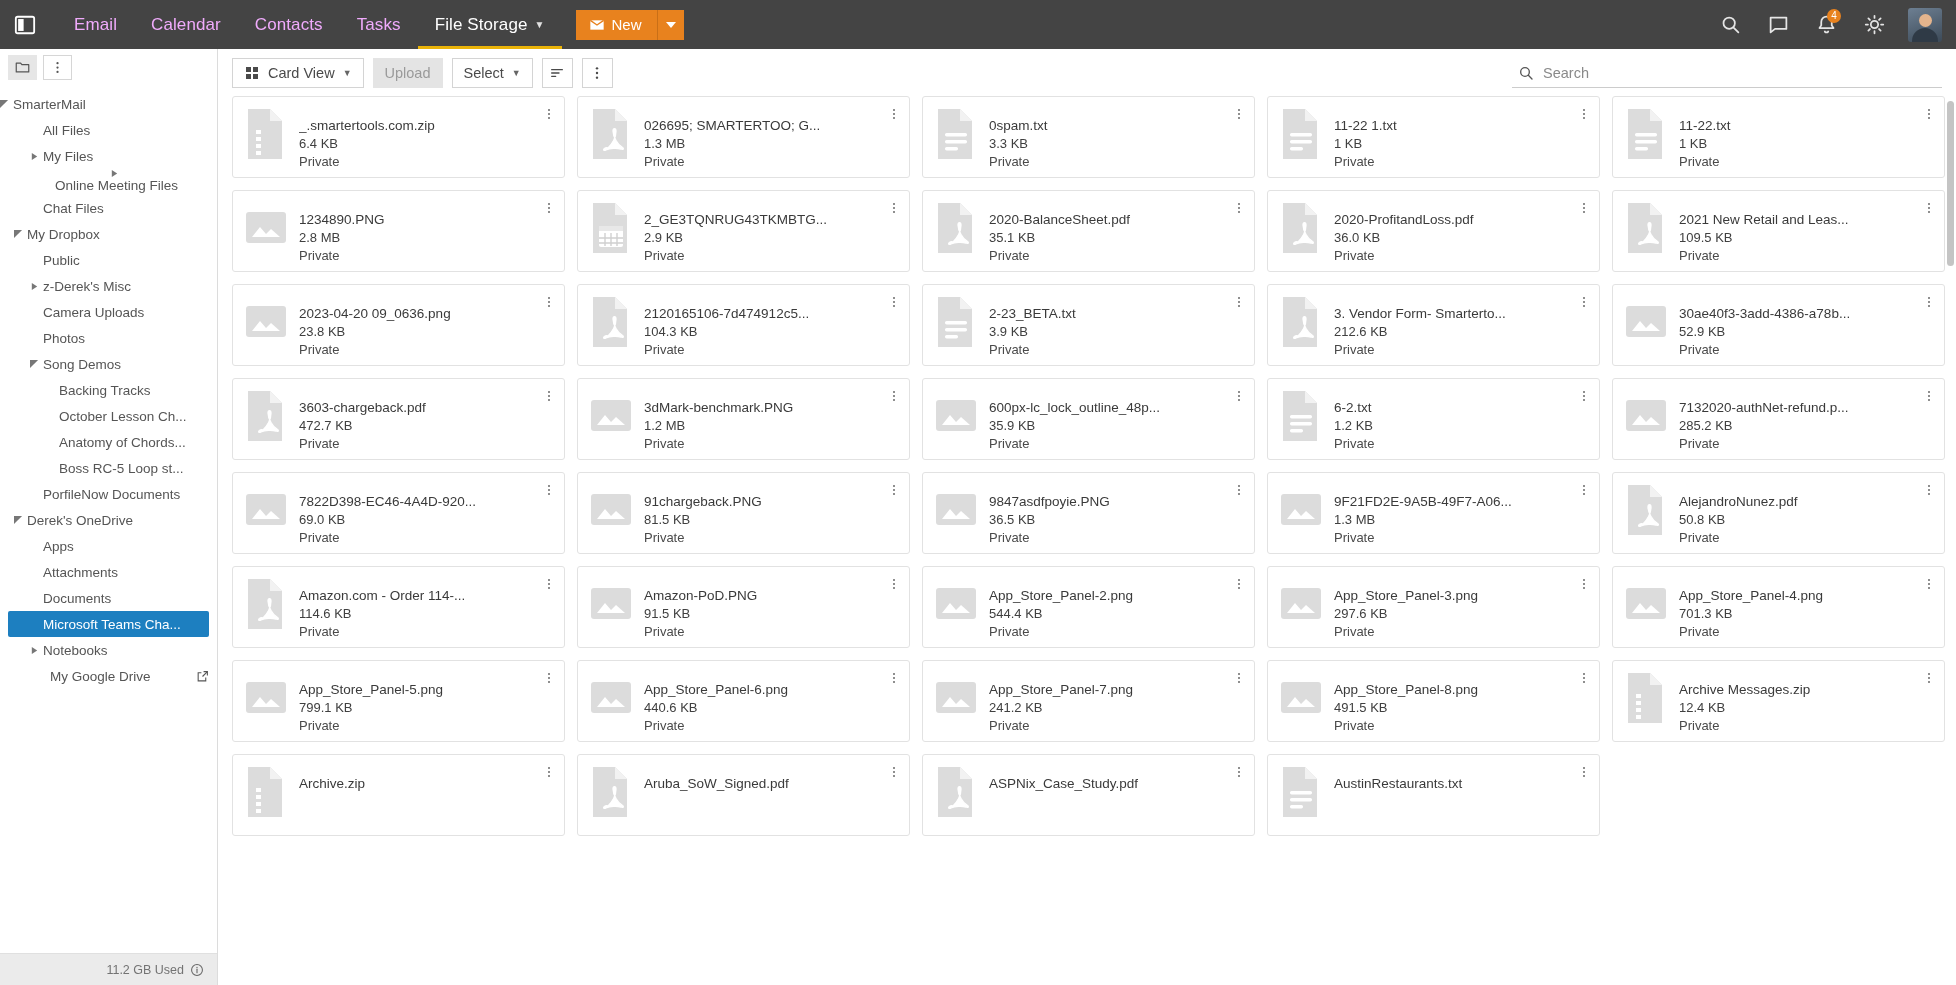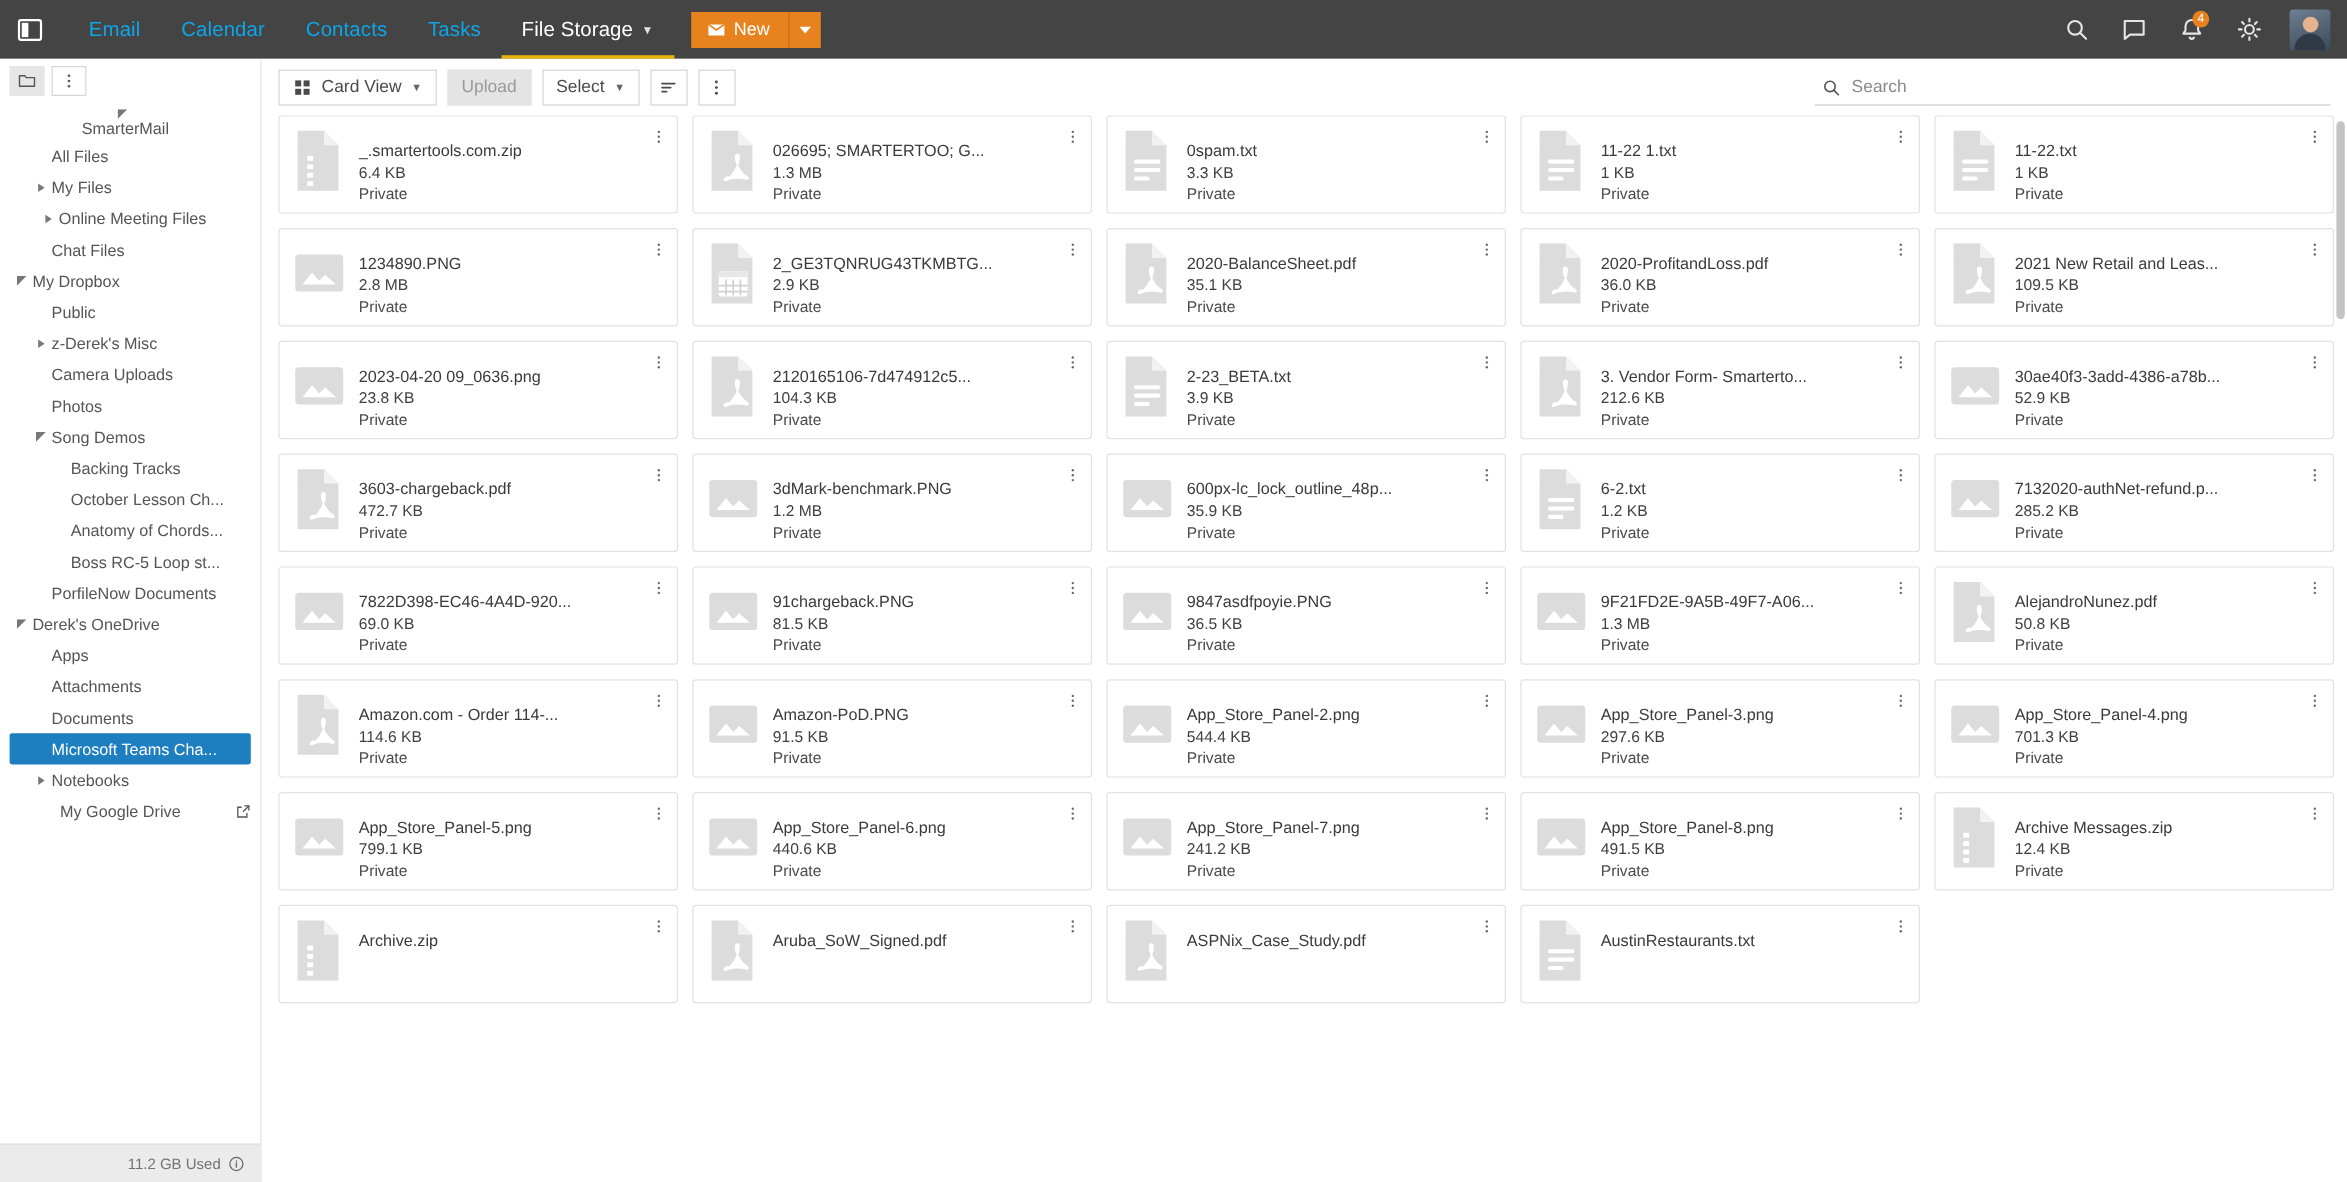--- a/index.html
+++ b/index.html
@@ -19,21 +19,21 @@
   }
   .panel-toggle {
     width: 49px; height: 49px;
     display: flex; align-items: center; justify-content: center;
     cursor: pointer;
   }
   .panel-toggle svg { width: 22px; height: 22px; }
 
   .nav-items { display: flex; align-items: center; height: 49px; margin-left: 8px; }
   .nav-item {
-    color: #0ea5e9; font-size: 17px; padding: 0 17px;
+    color: #f0abfc; font-size: 17px; padding: 0 17px;
     height: 49px; line-height: 49px; cursor: pointer;
     white-space: nowrap; letter-spacing: .1px;
   }
   .nav-item.active {
     color: #ffffff;
     border-bottom: 3px solid #eab308;
     text-align: center;
   }
   .nav-caret {
     color: #cfcfcf; font-size: 10px; margin-left: 7px;
@@ -298,41 +298,41 @@
     <div class="sb-btn">
       <svg viewBox="0 0 24 24">
         <circle cx="12" cy="5" r="1.8" fill="#555"></circle>
         <circle cx="12" cy="12" r="1.8" fill="#555"></circle>
         <circle cx="12" cy="19" r="1.8" fill="#555"></circle>
       </svg>
     </div>
   </div>
 
   <div class="tree" id="tree">
-      <div class="tree-item" style=" flex-direction: column;">
+      <div class="tree-item" style="">
         <span class="tw">
           <svg viewBox="0 0 10 10">
             <path d="M0 0h9L0 9z" fill="#777"></path>
           </svg>
         </span>
         <span class="tree-label">SmarterMail</span>
       </div>
       <div class="tree-item" style="padding-left: 30px;">
         <span class="tw"></span>
         <span class="tree-label">All Files</span>
       </div>
       <div class="tree-item" style="padding-left: 30px;">
         <span class="tw">
           <svg viewBox="0 0 10 10">
             <path d="M2 1l6 4-6 4z" fill="#777"></path>
           </svg>
         </span>
         <span class="tree-label">My Files</span>
       </div>
-      <div class="tree-item" style="padding-left: 36px;">
+      <div class="tree-item" style="padding-left: 24px; flex-direction: column;">
         <span class="tw">
           <svg viewBox="0 0 10 10">
             <path d="M2 1l6 4-6 4z" fill="#777"></path>
           </svg>
         </span>
         <span class="tree-label">Online Meeting Files</span>
       </div>
       <div class="tree-item" style="padding-left: 30px;">
         <span class="tw"></span>
         <span class="tree-label">Chat Files</span>

